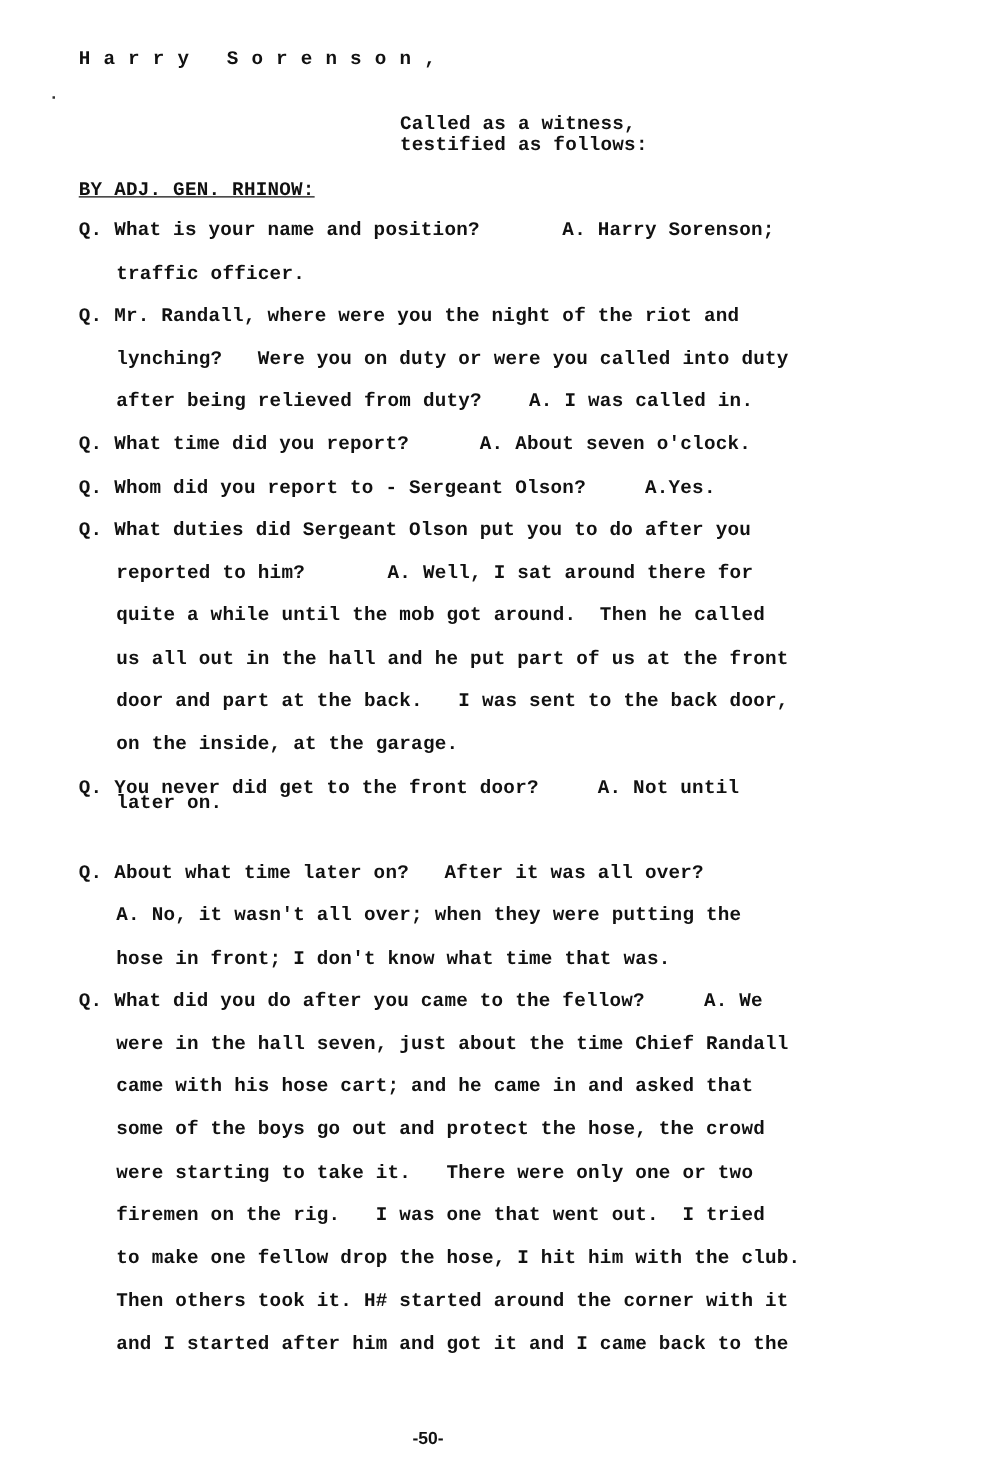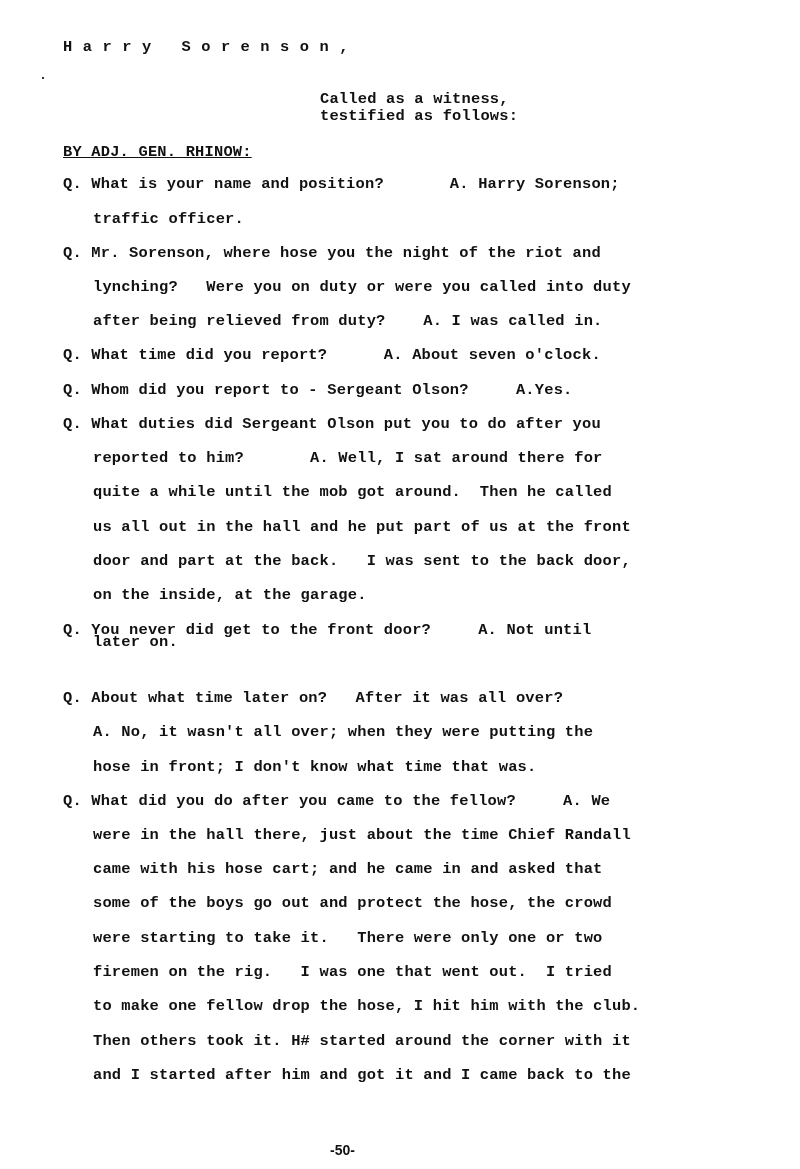--- a/index.html
+++ b/index.html
@@ -31,38 +31,38 @@
 <div class="page">
   <div class="line name-header">Harry Sorenson,</div>
   <div class="stray-dot"></div>
   <div class="line called" style="top:90px">Called as a witness,</div>
   <div class="line called" style="top:107px">testified as follows:</div>
   <div class="line byline">BY ADJ. GEN. RHINOW:</div>
 
   <div id="lines">
       <div class="line q" style="top: 175px;">Q. What is your name and position?       A. Harry Sorenson;</div>
       <div class="line cont" style="top: 210px; text-align: center;">traffic officer.</div>
-      <div class="line q" style="top: 244px;">Q. Mr. Sorenson, where hose you the night of the riot and</div>
+      <div class="line q" style="top: 244px;">Q. Mr. Randall, where were you the night of the riot and</div>
       <div class="line cont" style="top: 278px;">lynching?   Were you on duty or were you called into duty</div>
       <div class="line cont" style="top: 312px;">after being relieved from duty?    A. I was called in.</div>
       <div class="line q" style="top: 346px;">Q. What time did you report?      A. About seven o'clock.</div>
       <div class="line q" style="top: 381px;">Q. Whom did you report to - Sergeant Olson?     A.Yes.</div>
       <div class="line q" style="top: 415px;">Q. What duties did Sergeant Olson put you to do after you</div>
       <div class="line cont" style="top: 449px;">reported to him?       A. Well, I sat around there for</div>
       <div class="line cont" style="top: 483px;">quite a while until the mob got around.  Then he called</div>
       <div class="line cont" style="top: 518px;">us all out in the hall and he put part of us at the front</div>
       <div class="line cont" style="top: 552px;">door and part at the back.   I was sent to the back door,</div>
       <div class="line cont" style="top: 586px;">on the inside, at the garage.</div>
       <div class="line q" style="top: 621px;">Q. You never did get to the front door?     A. Not until</div>
       <div class="line cont" style="top: 633px;">later on.</div>
       <div class="line q" style="top: 689px;">Q. About what time later on?   After it was all over?</div>
       <div class="line cont" style="top: 723px;">A. No, it wasn't all over; when they were putting the</div>
       <div class="line cont" style="top: 758px;">hose in front; I don't know what time that was.</div>
       <div class="line q" style="top: 792px;">Q. What did you do after you came to the fellow?     A. We</div>
-      <div class="line cont" style="top: 826px;">were in the hall there, just about the time Chief Randall</div>
+      <div class="line cont" style="top: 826px;">were in the hall seven, just about the time Chief Randall</div>
       <div class="line cont" style="top: 860px;">came with his hose cart; and he came in and asked that</div>
       <div class="line cont" style="top: 894px;">some of the boys go out and protect the hose, the crowd</div>
       <div class="line cont" style="top: 929px;">were starting to take it.   There were only one or two</div>
       <div class="line cont" style="top: 963px;">firemen on the rig.   I was one that went out.  I tried</div>
       <div class="line cont" style="top: 997px;">to make one fellow drop the hose, I hit him with the club.</div>
       <div class="line cont" style="top: 1032px; text-align: center;">Then others took it. H# started around the corner with it</div>
       <div class="line cont" style="top: 1066px;">and I started after him and got it and I came back to the</div>
     </div>
 
   <div class="page-number">-50-</div>

